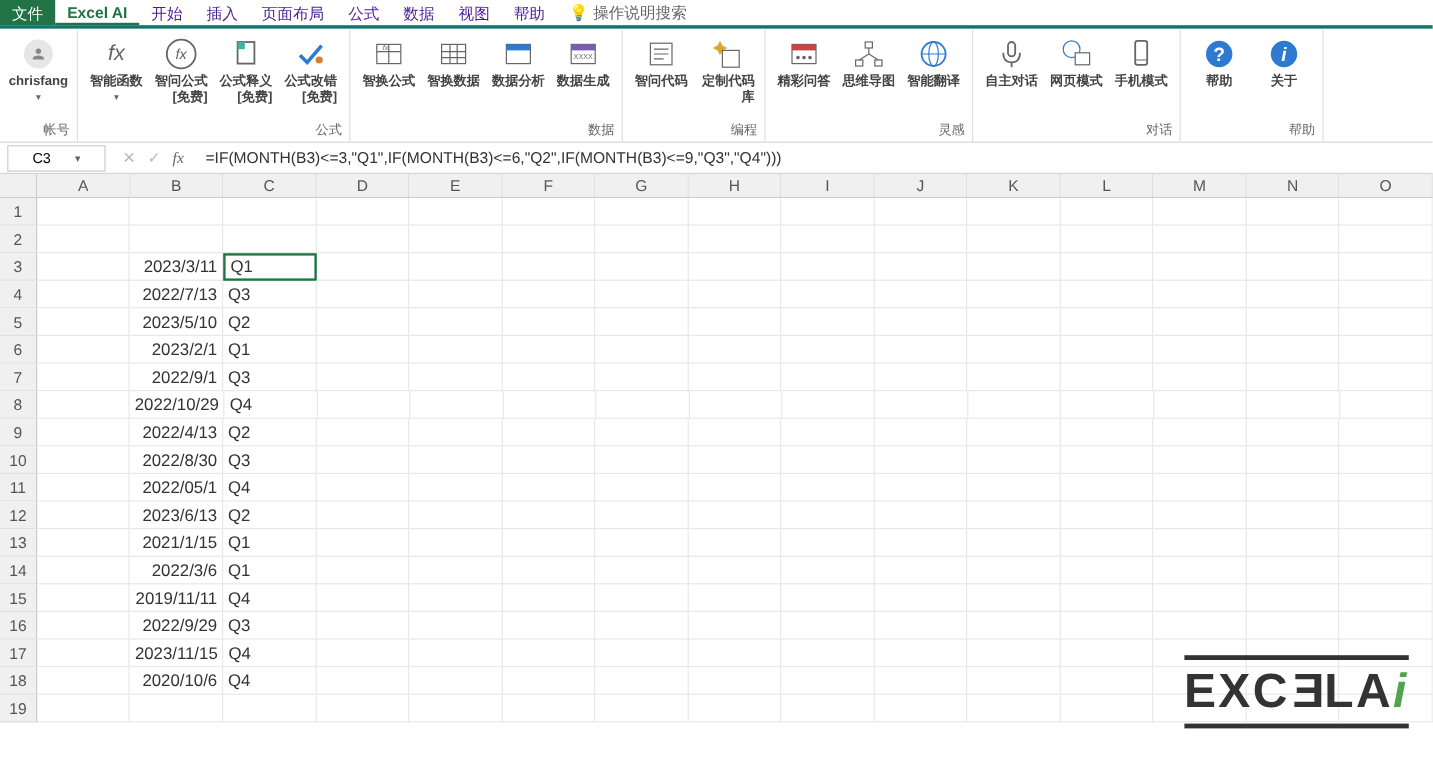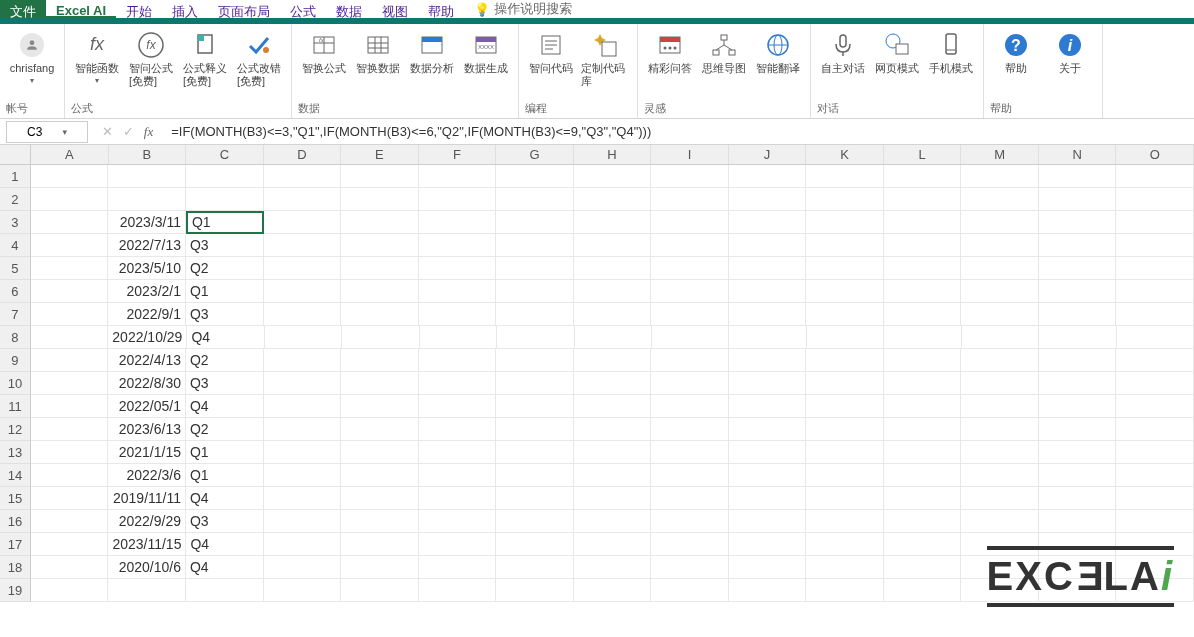--- a/index.html
+++ b/index.html
@@ -1,33 +1,33 @@
 <!DOCTYPE html>
 <html><head>
 <meta charset="utf-8">
 <style>
 * { margin: 0; padding: 0; box-sizing: border-box; font-family: "Segoe UI", "Microsoft YaHei", sans-serif; }
 body { background: #fff; width: 1194px; height: 637px; overflow: hidden; position: relative; }
 
 
-.tab-bar { display: flex; height: 24px; background: #fff; border-bottom: 6px solid #0f766e; font-size: 13px; }
+.tab-bar { display: flex; height: 24px; background: #fff; border-bottom: 3px solid #0f766e; font-size: 13px; }
 .tab { padding: 3px 10px; cursor: pointer; color: #4c1d95; }
 .tab.file { background: #217346; color: #fff; }
 .tab.active { color: #217346; font-weight: 700; border-bottom: 2px solid #217346; }
 .tell-me { display: flex; align-items: center; gap: 4px; color: #666; padding: 3px 10px; }
 .bulb { font-size: 13px; }
 
 
 .ribbon { display: flex; height: 95px; border-bottom: 1px solid #d4d4d4; background: #fff; }
 .rgroup { display: flex; flex-direction: column; border-right: 1px solid #e0e0e0; padding: 2px 6px 0; }
 .rgroup-items { display: flex; flex: 1; align-items: flex-start; gap: 2px; }
-.rgroup-label { text-align: left; font-size: 11px; color: #666; padding: 2px 0; }
+.rgroup-label { text-align: right; font-size: 11px; color: #666; padding: 2px 0; }
 .ritem { display: flex; flex-direction: column; align-items: center; width: 52px; padding: 2px 2px 0; cursor: pointer; }
 .ritem-icon { height: 34px; display: flex; align-items: center; justify-content: center; }
-.ritem-label { font-size: 11px; color: #444; text-align: left; line-height: 1.2; }
+.ritem-label { font-size: 11px; color: #444; text-align: right; line-height: 1.2; font-weight: bold; }
 .dd { font-size: 8px; color: #666; margin-top: 1px; }
 
 
 .account-circle { width: 24px; height: 24px; border-radius: 50%; background: #e6e6e6; display: flex; align-items: center; justify-content: center; }
 .account-circle svg { width: 14px; height: 14px; }
 
 
 .fbar { display: flex; height: 26px; border-bottom: 1px solid #d4d4d4; align-items: center; background: #fff; }
 .namebox { width: 82px; height: 22px; border: 1px solid #ccc; margin-left: 6px; display: flex; align-items: center; padding: 0 20px; font-size: 12px; background: #fff; }
 .namebox-dd { margin-left: auto; font-size: 9px; color: #666; }

